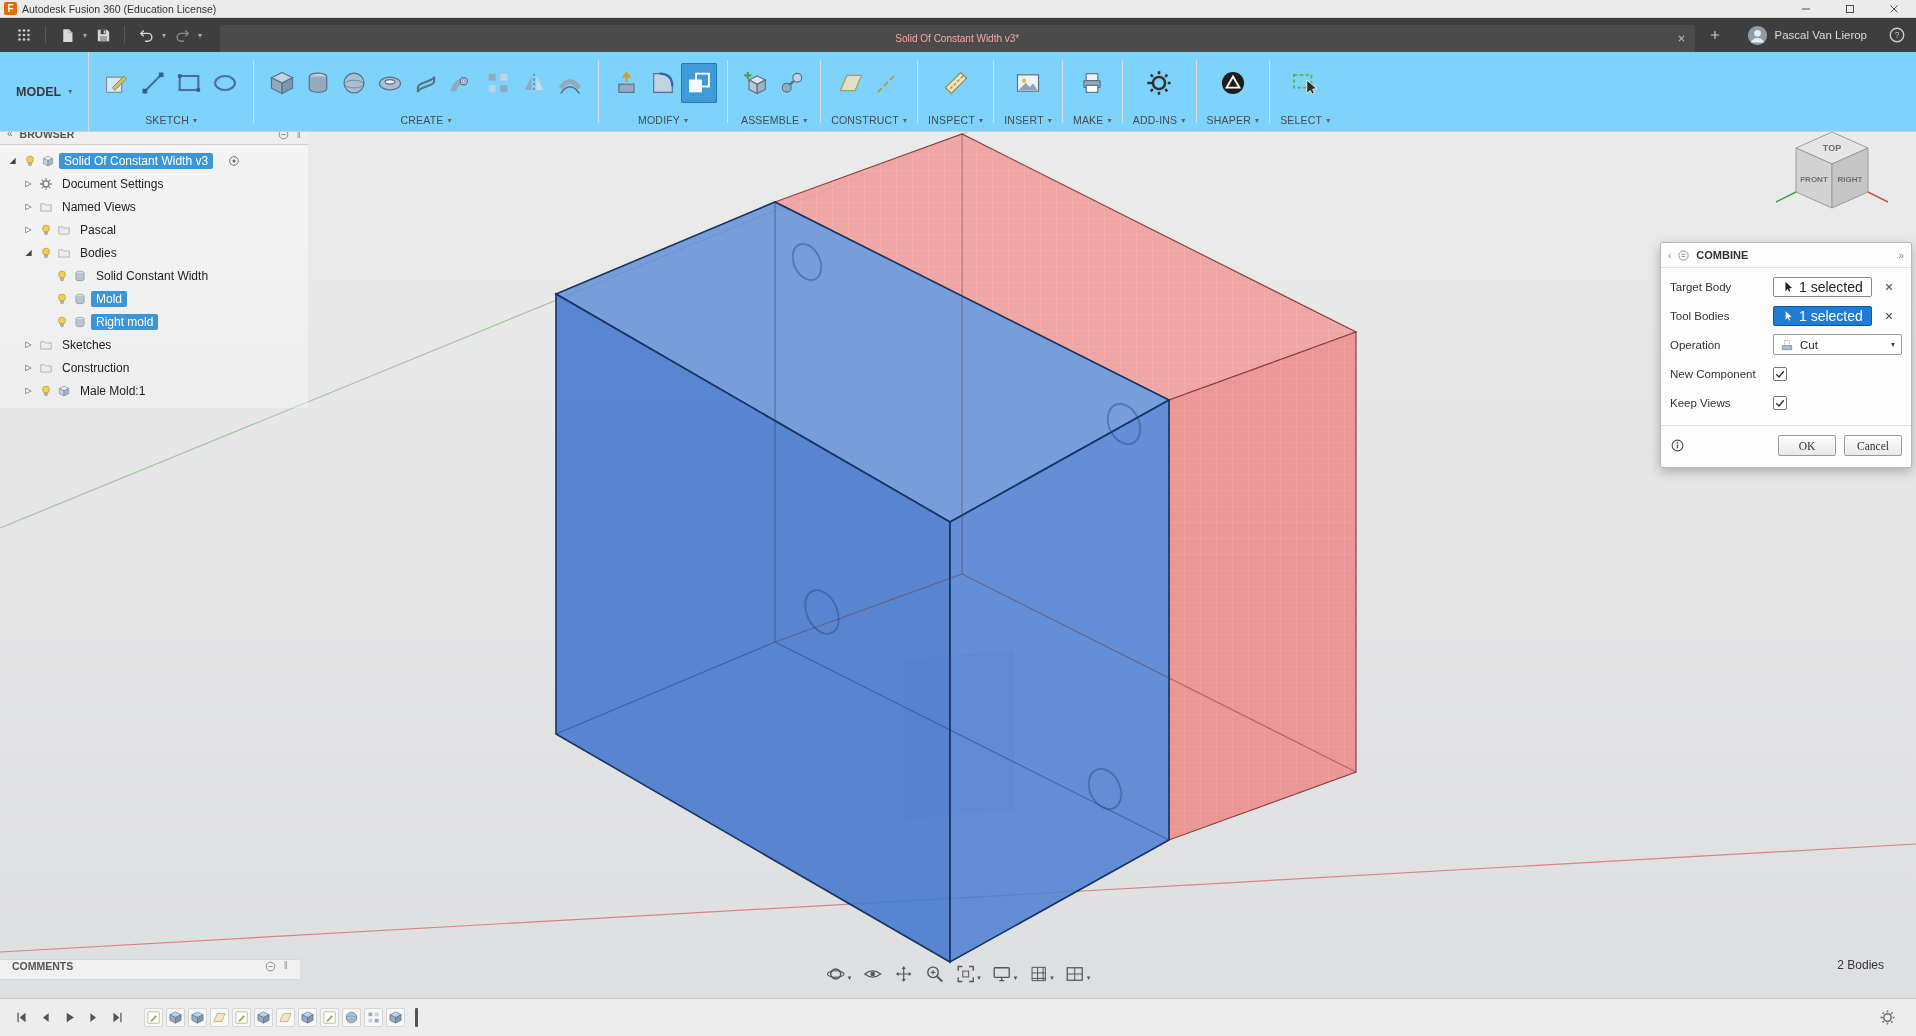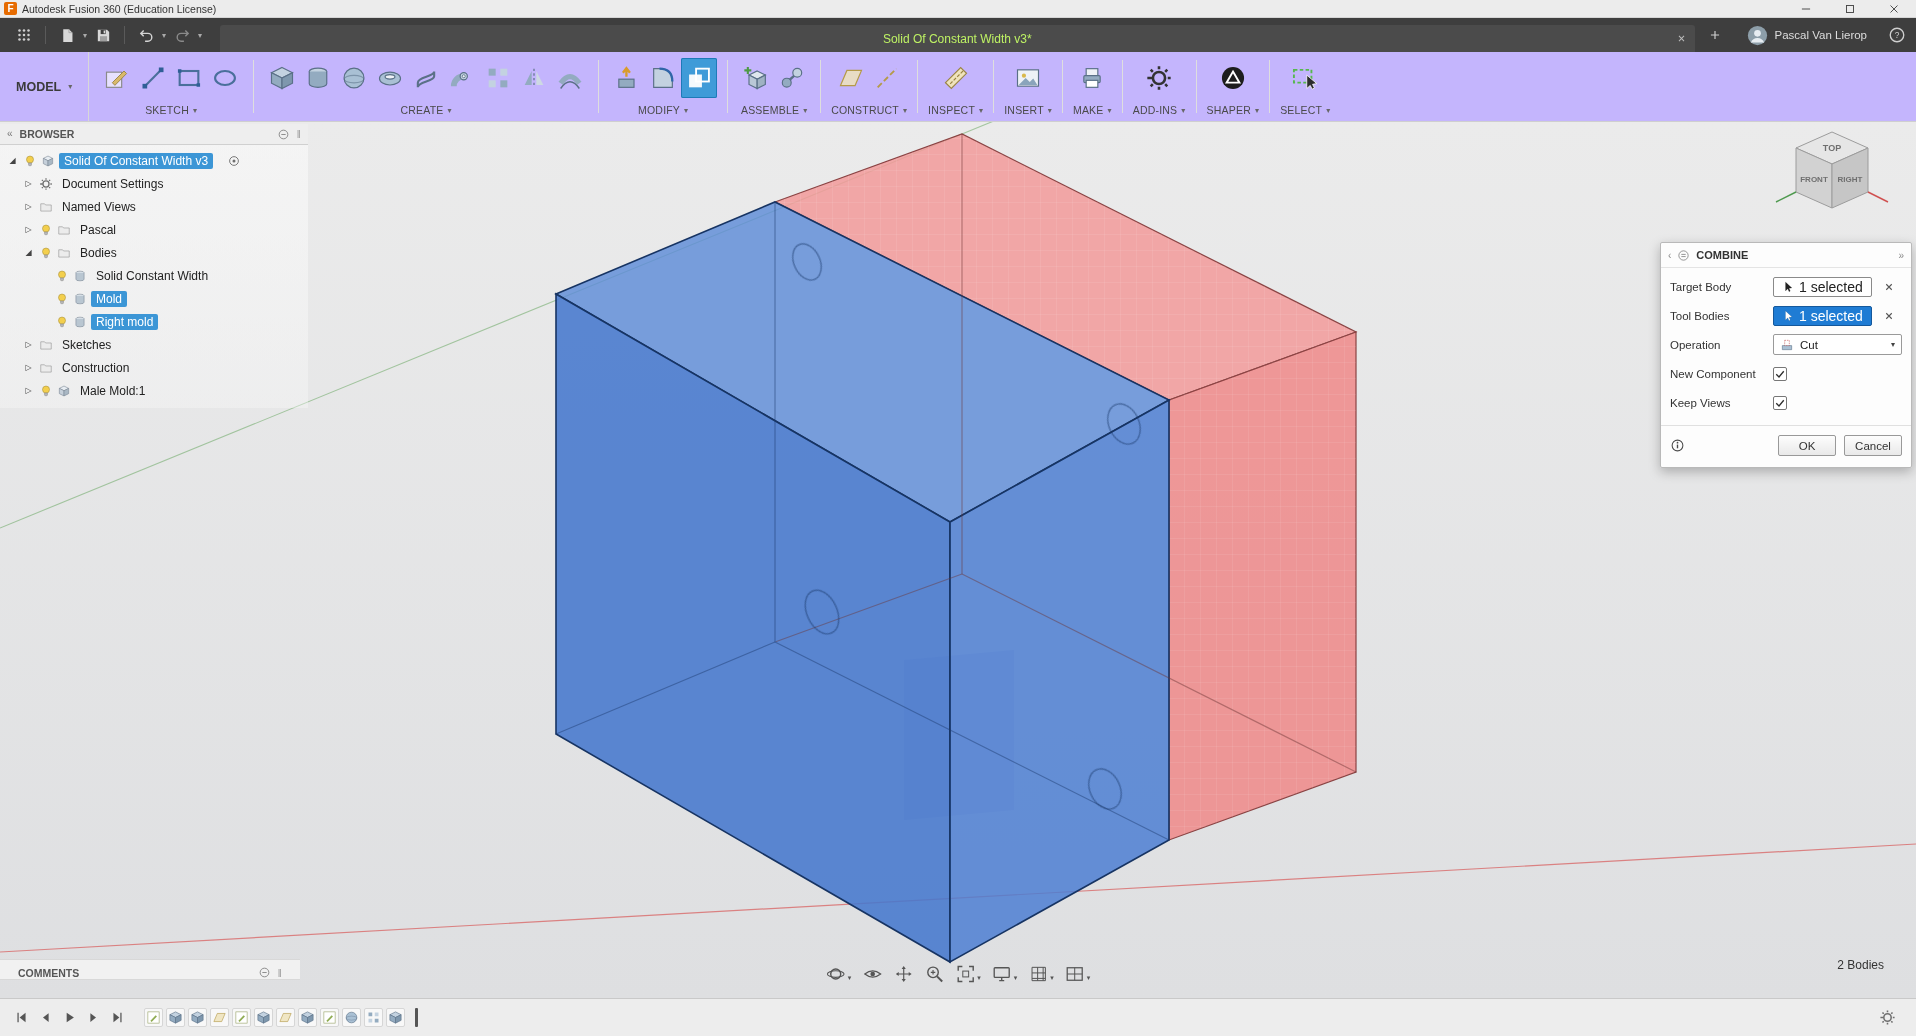--- a/index.html
+++ b/index.html
@@ -11,29 +11,29 @@
   .fusion-logo{width:13px;height:13px;background:#e66b00;color:#fff;font-size:10px;font-weight:bold;display:flex;align-items:center;justify-content:center;border-radius:2px;margin-right:5px}
   .win-title{font-size:10.5px;color:#333}
   .win-controls{margin-left:auto;display:flex;height:100%}
   .wc{width:44px;display:flex;align-items:center;justify-content:center}
 
   
   #appbar{position:absolute;top:18px;left:0;right:0;height:34px;background:#3e3e3e;display:flex;align-items:center;z-index:39;padding:0 10px}
   .ab-icon{width:26px;height:26px;display:flex;align-items:center;justify-content:center;margin:0 1px;border-radius:2px}
   .ab-caret{color:#a9a9a9;font-size:8px;margin:0 2px}
   .ab-sep{width:1px;height:18px;background:#5a5a5a;margin:0 7px}
-  .doc-tab{flex:1;height:27px;margin:7px 8px 0 16px;background:#4b4b4b;border-radius:3px 3px 0 0;display:flex;align-items:center;justify-content:center;position:relative;color:#bef264;font-size:12px}
+  .doc-tab{flex:1;height:27px;margin:7px 8px 0 16px;background:#4b4b4b;border-radius:3px 3px 0 0;display:flex;align-items:center;justify-content:center;position:relative;color:#fca5a5;font-size:10px}
   .tab-close{position:absolute;right:8px;display:flex;color:#bbb}
   .ab-plus{width:24px;height:24px;display:flex;align-items:center;justify-content:center}
   .ab-user{display:flex;align-items:center;gap:7px;color:#ddd;font-size:11.5px;margin:0 20px}
   .avatar{width:21px;height:21px;border-radius:50%;overflow:hidden;display:flex}
   .help{width:19px;height:19px;display:flex;align-items:center;justify-content:center}
 
   
-  #ribbon{position:absolute;top:52px;left:0;right:0;height:70px;background:#c4b5fd;border-bottom:1px solid #cfcfcf;display:flex;align-items:stretch;z-index:38;padding-left:8px}
+  #ribbon{position:absolute;top:52px;left:0;right:0;height:80px;background:#7dd3fc;border-bottom:1px solid #cfcfcf;display:flex;align-items:stretch;z-index:38;padding-left:8px}
   .workspace-btn{display:flex;align-items:center;gap:7px;padding:0 16px 0 8px;font-size:12.5px;font-weight:bold;color:#3a3a3a;border-right:1px solid #d8d8d8;margin-right:2px}
   #ribbon-groups{display:flex;align-items:stretch}
   .rgroup{display:flex;flex-direction:column;align-items:center;padding:3px 8px 0}
   .ricons{display:flex;flex:1;align-items:center}
   .rcell{width:36px;height:40px;display:flex;align-items:center;justify-content:center;border-radius:2px}
   .rcell.active{background:#3f9bd8;box-shadow:inset 0 0 0 1px #1e7ab8}
   .rlabel{display:flex;align-items:center;gap:4px;font-size:10.5px;color:#4a4a4a;padding:3px 0 5px;letter-spacing:.2px;white-space:nowrap}
   .caret{font-size:8px;color:#666}
   .rsep{width:1px;background:#dedede;margin:8px 2px}
 
@@ -68,25 +68,25 @@
   .selbtn{display:flex;align-items:center;gap:5px;height:20px;padding:0 8px;border:1px solid #8a8a8a;background:#fff;font-size:14px;color:#222;border-radius:2px}
   .selbtn.active{background:#1f7cd4;border-color:#14589c;color:#fff}
   .cur{display:flex}
   .clr{margin-left:11px;display:flex;color:#555}
   .dd{flex:1;display:flex;align-items:center;gap:6px;height:21px;border:1px solid #9a9a9a;background:#fff;padding:0 6px;font-size:11.5px;color:#222;border-radius:2px}
   .ddcaret{margin-left:auto;font-size:8px;color:#444}
   .cb{width:14px;height:14px;border:1px solid #777;background:#fff;display:flex;align-items:center;justify-content:center;border-radius:2px}
   .dlg-footer{display:flex;align-items:center;padding:9px 9px 11px;border-top:1px solid #e0e0e0;margin-top:8px;gap:8px}
   .dlg-footer .spacer{flex:1}
   .info{display:flex}
-  .dbtn{width:58px;height:21px;background:linear-gradient(#fdfdfd,#e9e9e9);border:1px solid #999;border-radius:2px;font-size:11.5px;color:#333;font-family:Liberation Sans, sans-serif}
+  .dbtn{width:58px;height:21px;background:linear-gradient(#fdfdfd,#e9e9e9);border:1px solid #999;border-radius:2px;font-size:11.5px;color:#333;font-family:Liberation Serif, serif}
 
   
   #viewcube{position:absolute;right:20px;top:2px;z-index:5}
-  #comments{position:absolute;left:0;bottom:18px;width:300px;height:21px;background:rgba(242,242,242,.92);border-top:1px solid #d8d8d8;border-bottom:1px solid #d8d8d8;display:flex;align-items:flex-end;padding:0 18px;gap:7px;z-index:5}
+  #comments{position:absolute;left:0;bottom:18px;width:300px;height:21px;background:rgba(242,242,242,.92);border-top:1px solid #d8d8d8;border-bottom:1px solid #d8d8d8;display:flex;align-items:flex-start;padding:0 12px;gap:7px;z-index:5}
   .c-title{font-size:10.5px;font-weight:bold;color:#555;flex:1}
   #navbar{position:absolute;left:50%;transform:translateX(-50%);bottom:14px;display:flex;align-items:flex-end;gap:11px;z-index:5}
   .navbtn{display:flex;align-items:flex-end;gap:2px}
   .navcaret{font-size:7px;color:#555;padding-bottom:2px}
   #status-info{position:absolute;right:32px;bottom:26px;font-size:12px;color:#333;z-index:5}
 
   
   #timeline{position:absolute;left:0;right:0;bottom:0;height:38px;background:#ededed;border-top:1px solid #c9c9c9;display:flex;align-items:center;padding:0 12px;z-index:40}
   #tl-controls{display:flex;gap:6px;align-items:center}
   .tlbtn{width:18px;height:18px;display:flex;align-items:center;justify-content:center}

